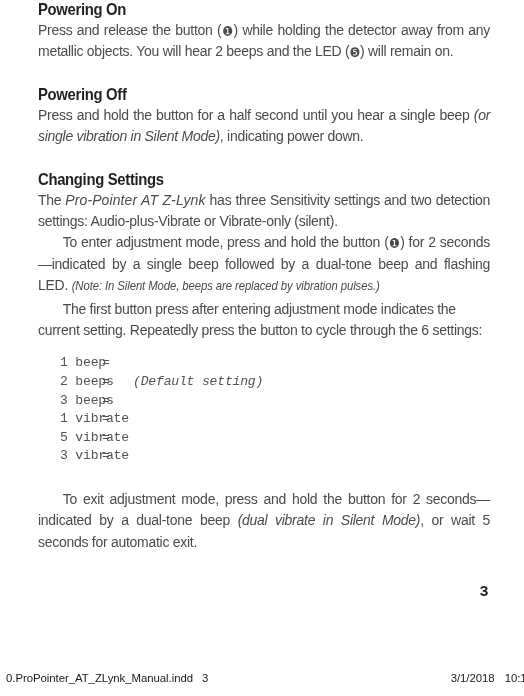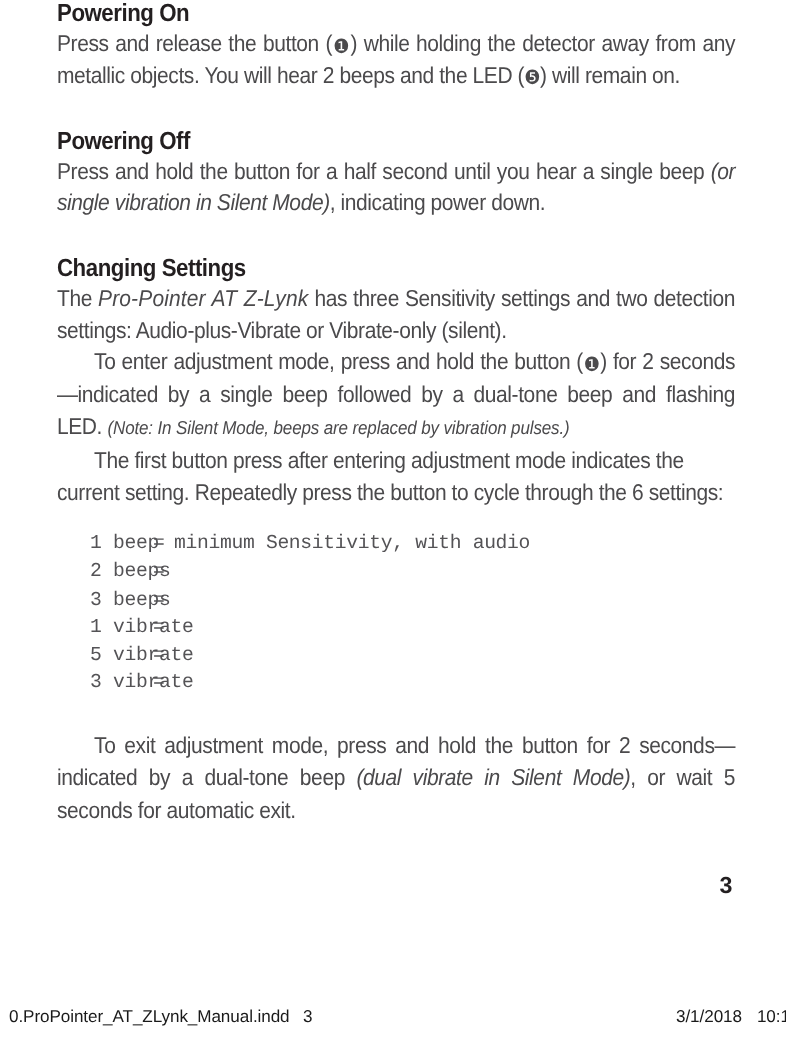--- a/index.html
+++ b/index.html
@@ -192,26 +192,26 @@
   </p>
 
   <p class="body-text indent nojust">The first button press after entering adjustment mode indicates the current setting. Repeatedly press the button to cycle through the 6 settings:</p>
 
   <div style="height:14px"></div>
 
   <ul class="settings-list">
     <li>
       <span class="col-count">1 beep</span>
       <span class="col-eq">=</span>
-      <span class="col-desc">minimum Sensitivity, with audio</span>
       <span class="col-default"></span>
     </li>
     <li>
       <span class="col-count">2 beeps</span>
       <span class="col-eq">=</span>
+      <span class="col-default">(Default setting)</span>
     </li>
     <li>
       <span class="col-count">3 beeps</span>
       <span class="col-eq">=</span>
       <span class="col-default"></span>
     </li>
     <li>
       <span class="col-count">1 vibrate</span>
       <span class="col-eq">=</span>
       <span class="col-default"></span>

